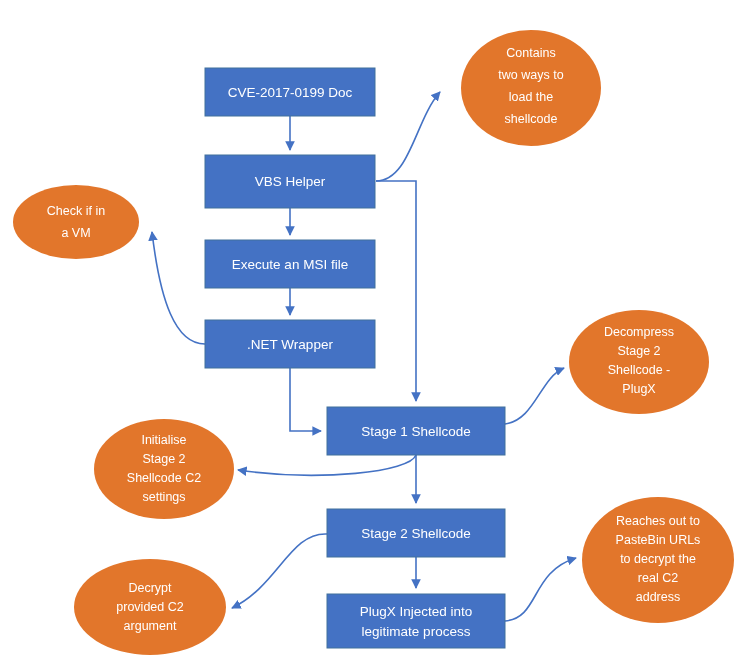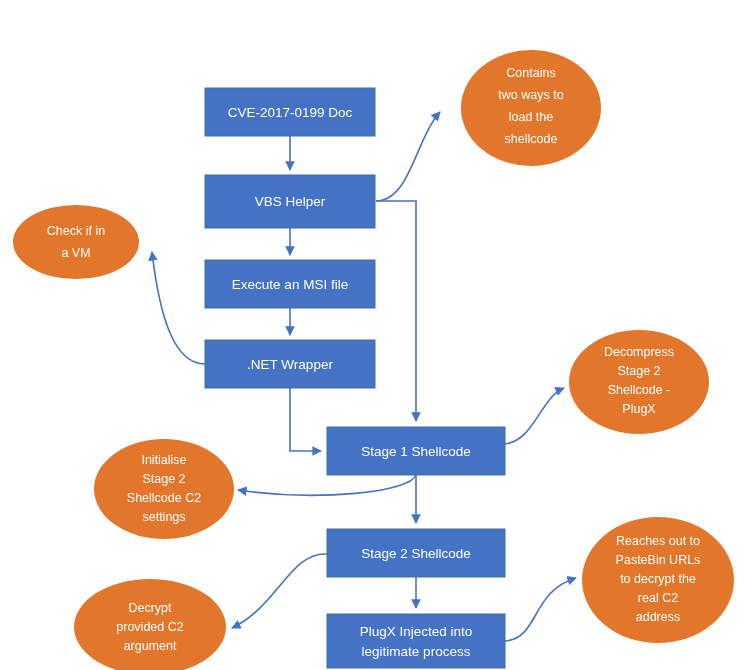--- a/index.html
+++ b/index.html
@@ -11,21 +11,20 @@
     width: 750px;
     height: 670px;
     font-family: "Liberation Sans", sans-serif;
     overflow: hidden;
     position: relative;
   }
   #diagram-root {
     position: relative;
     width: 750px;
     height: 500px;
-    margin-top: 20px;
   }
   svg.flow {
     position: absolute;
     top: 0;
     left: 0;
     width: 750px;
     height: 670px;
   }
   .node-box {
     fill: #4472c4;

